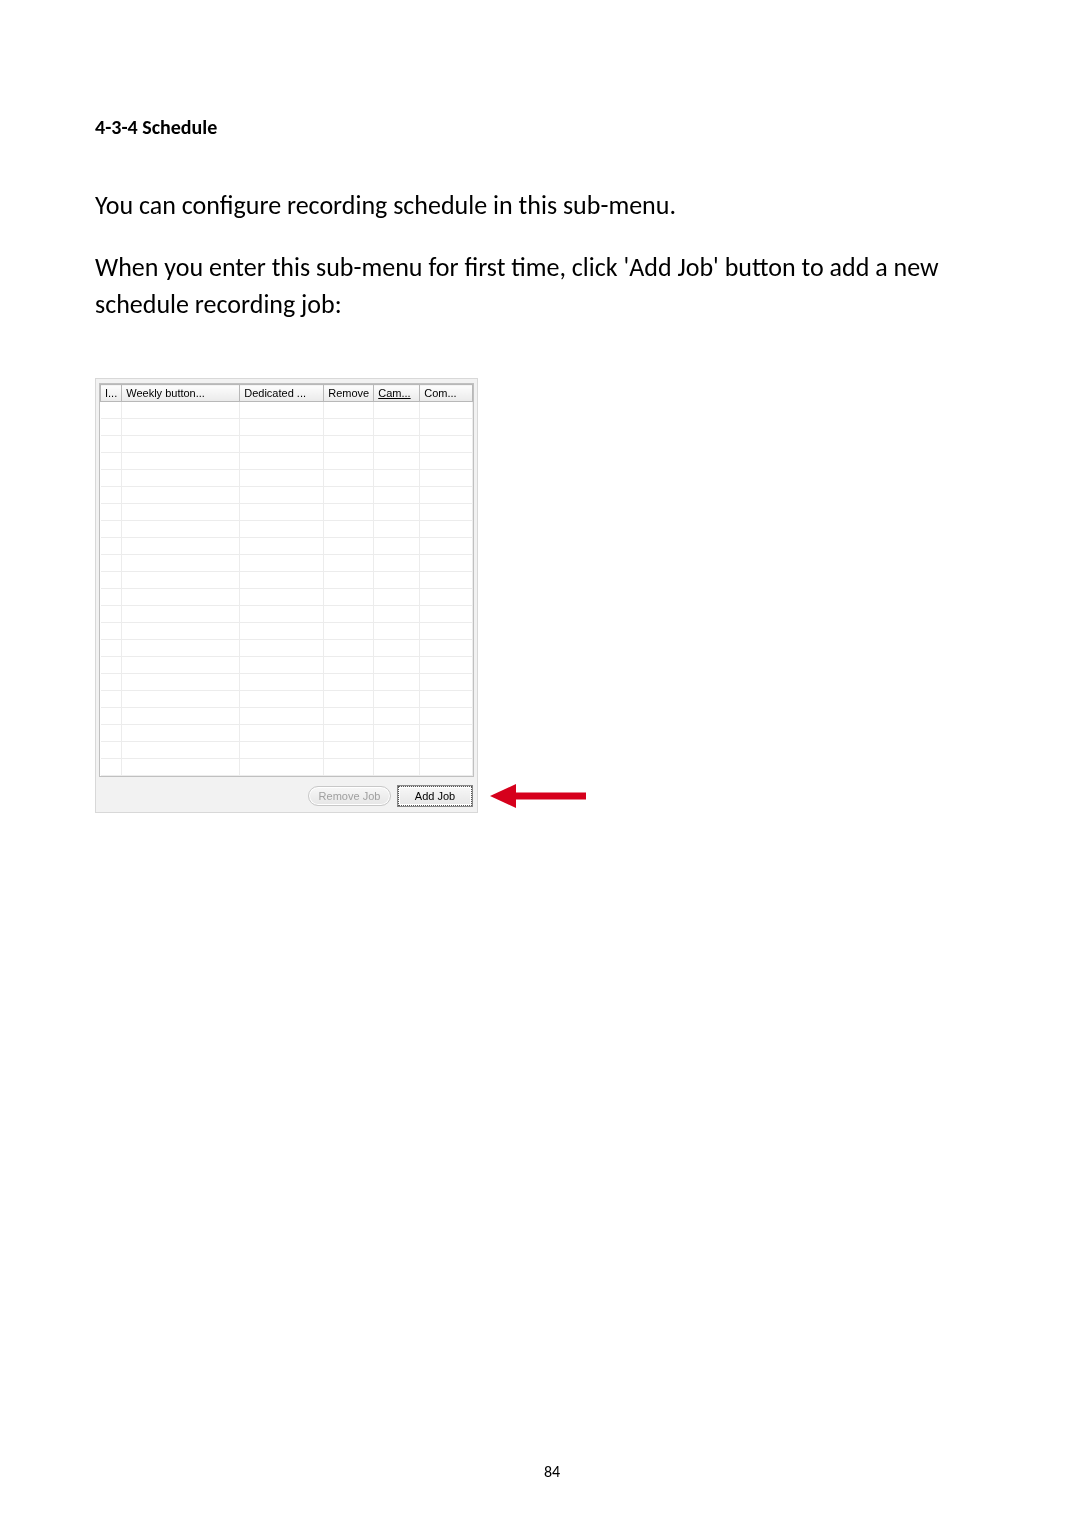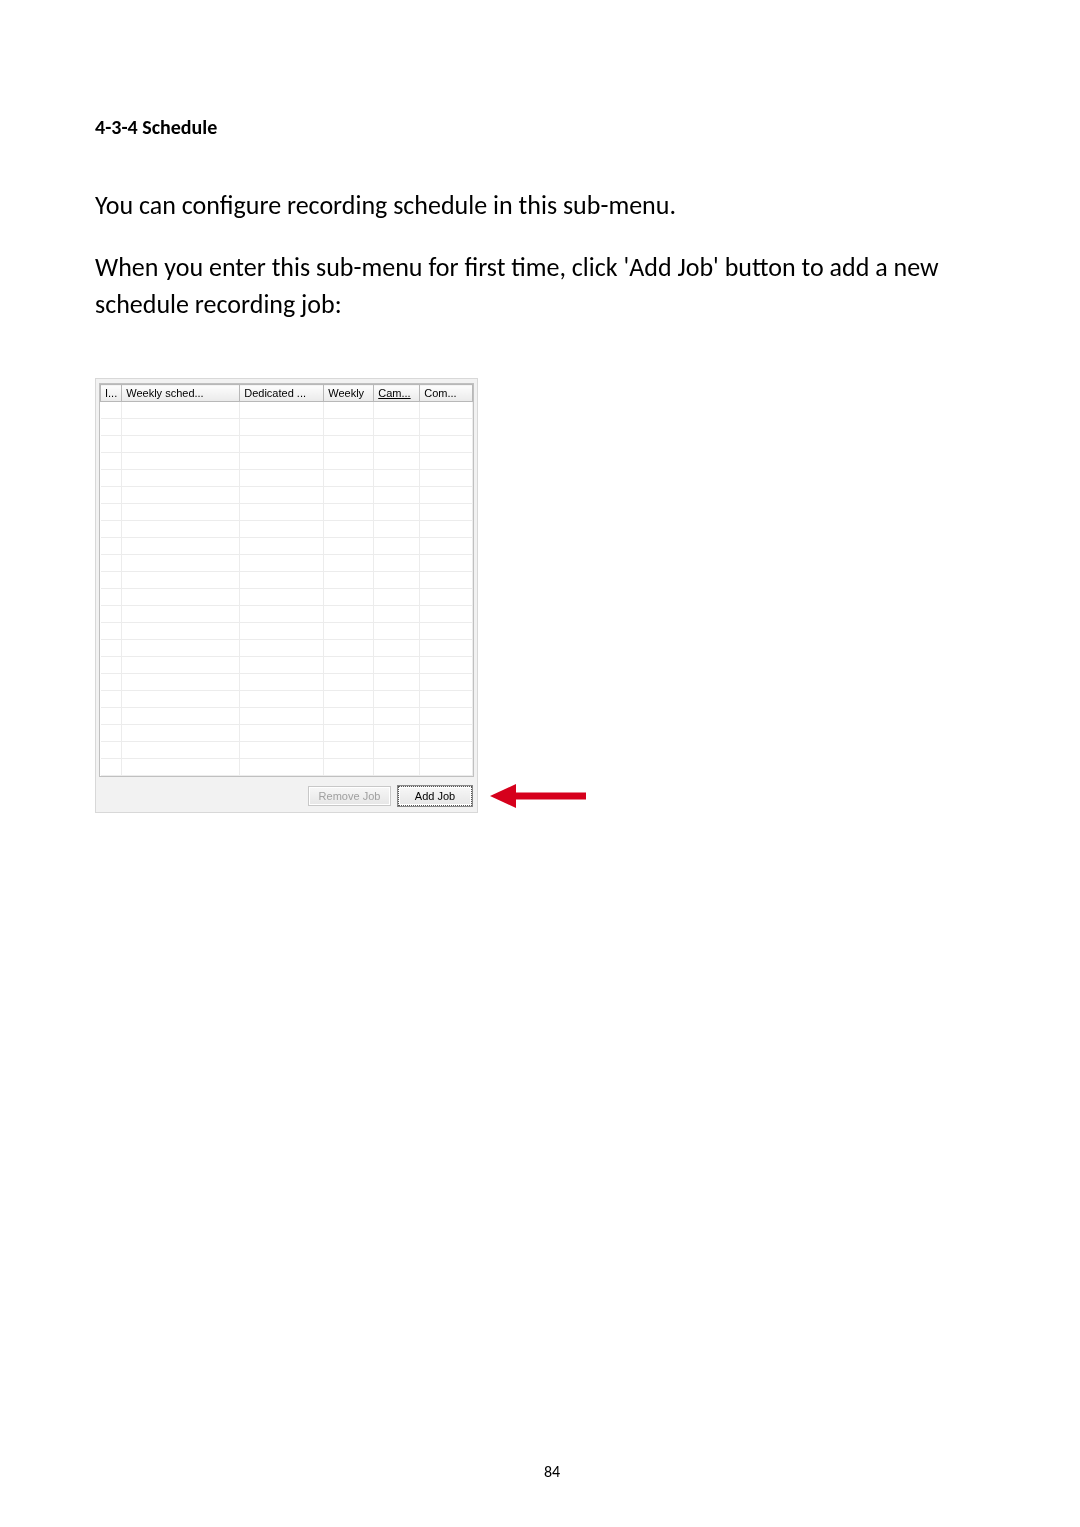--- a/index.html
+++ b/index.html
@@ -78,20 +78,21 @@
       border: 1px solid #a8a8a8;
       padding: 3px 10px;
       margin-left: 3px;
       min-width: 74px;
       text-align: center;
       box-shadow: 0 0 0 1px #fff inset;
     }
     .win-button.disabled {
       color: #a0a0a0;
       border-color: #c8c8c8;
+      border-radius: 10px;
     }
     .win-button.focused {
       border: 1px dotted #555;
       outline: 1px solid #888;
     }
     .red-arrow {
       position: absolute;
       right: -110px;
       bottom: 2px;
     }
@@ -116,23 +117,23 @@
 
 <p class="body-text">When you enter this sub-menu for first time, click 'Add Job' button to add a new schedule recording job:</p>
 
 <div class="screenshot-wrap">
   <div class="panel">
     <div class="table-shell">
       <table>
         <thead>
           <tr>
             <th class="col-i">I...</th>
-            <th class="col-w">Weekly sched...</th>
+            <th class="col-w">Weekly button...</th>
             <th class="col-d">Dedicated ...</th>
-            <th class="col-e">Weekly</th>
+            <th class="col-e">Remove</th>
             <th class="col-cam">Cam...</th>
             <th class="col-com">Com...</th>
           </tr>
         </thead>
         <tbody id="table-body">
         <tr>
               <td></td>
               <td></td>
               <td></td>
               <td></td>

